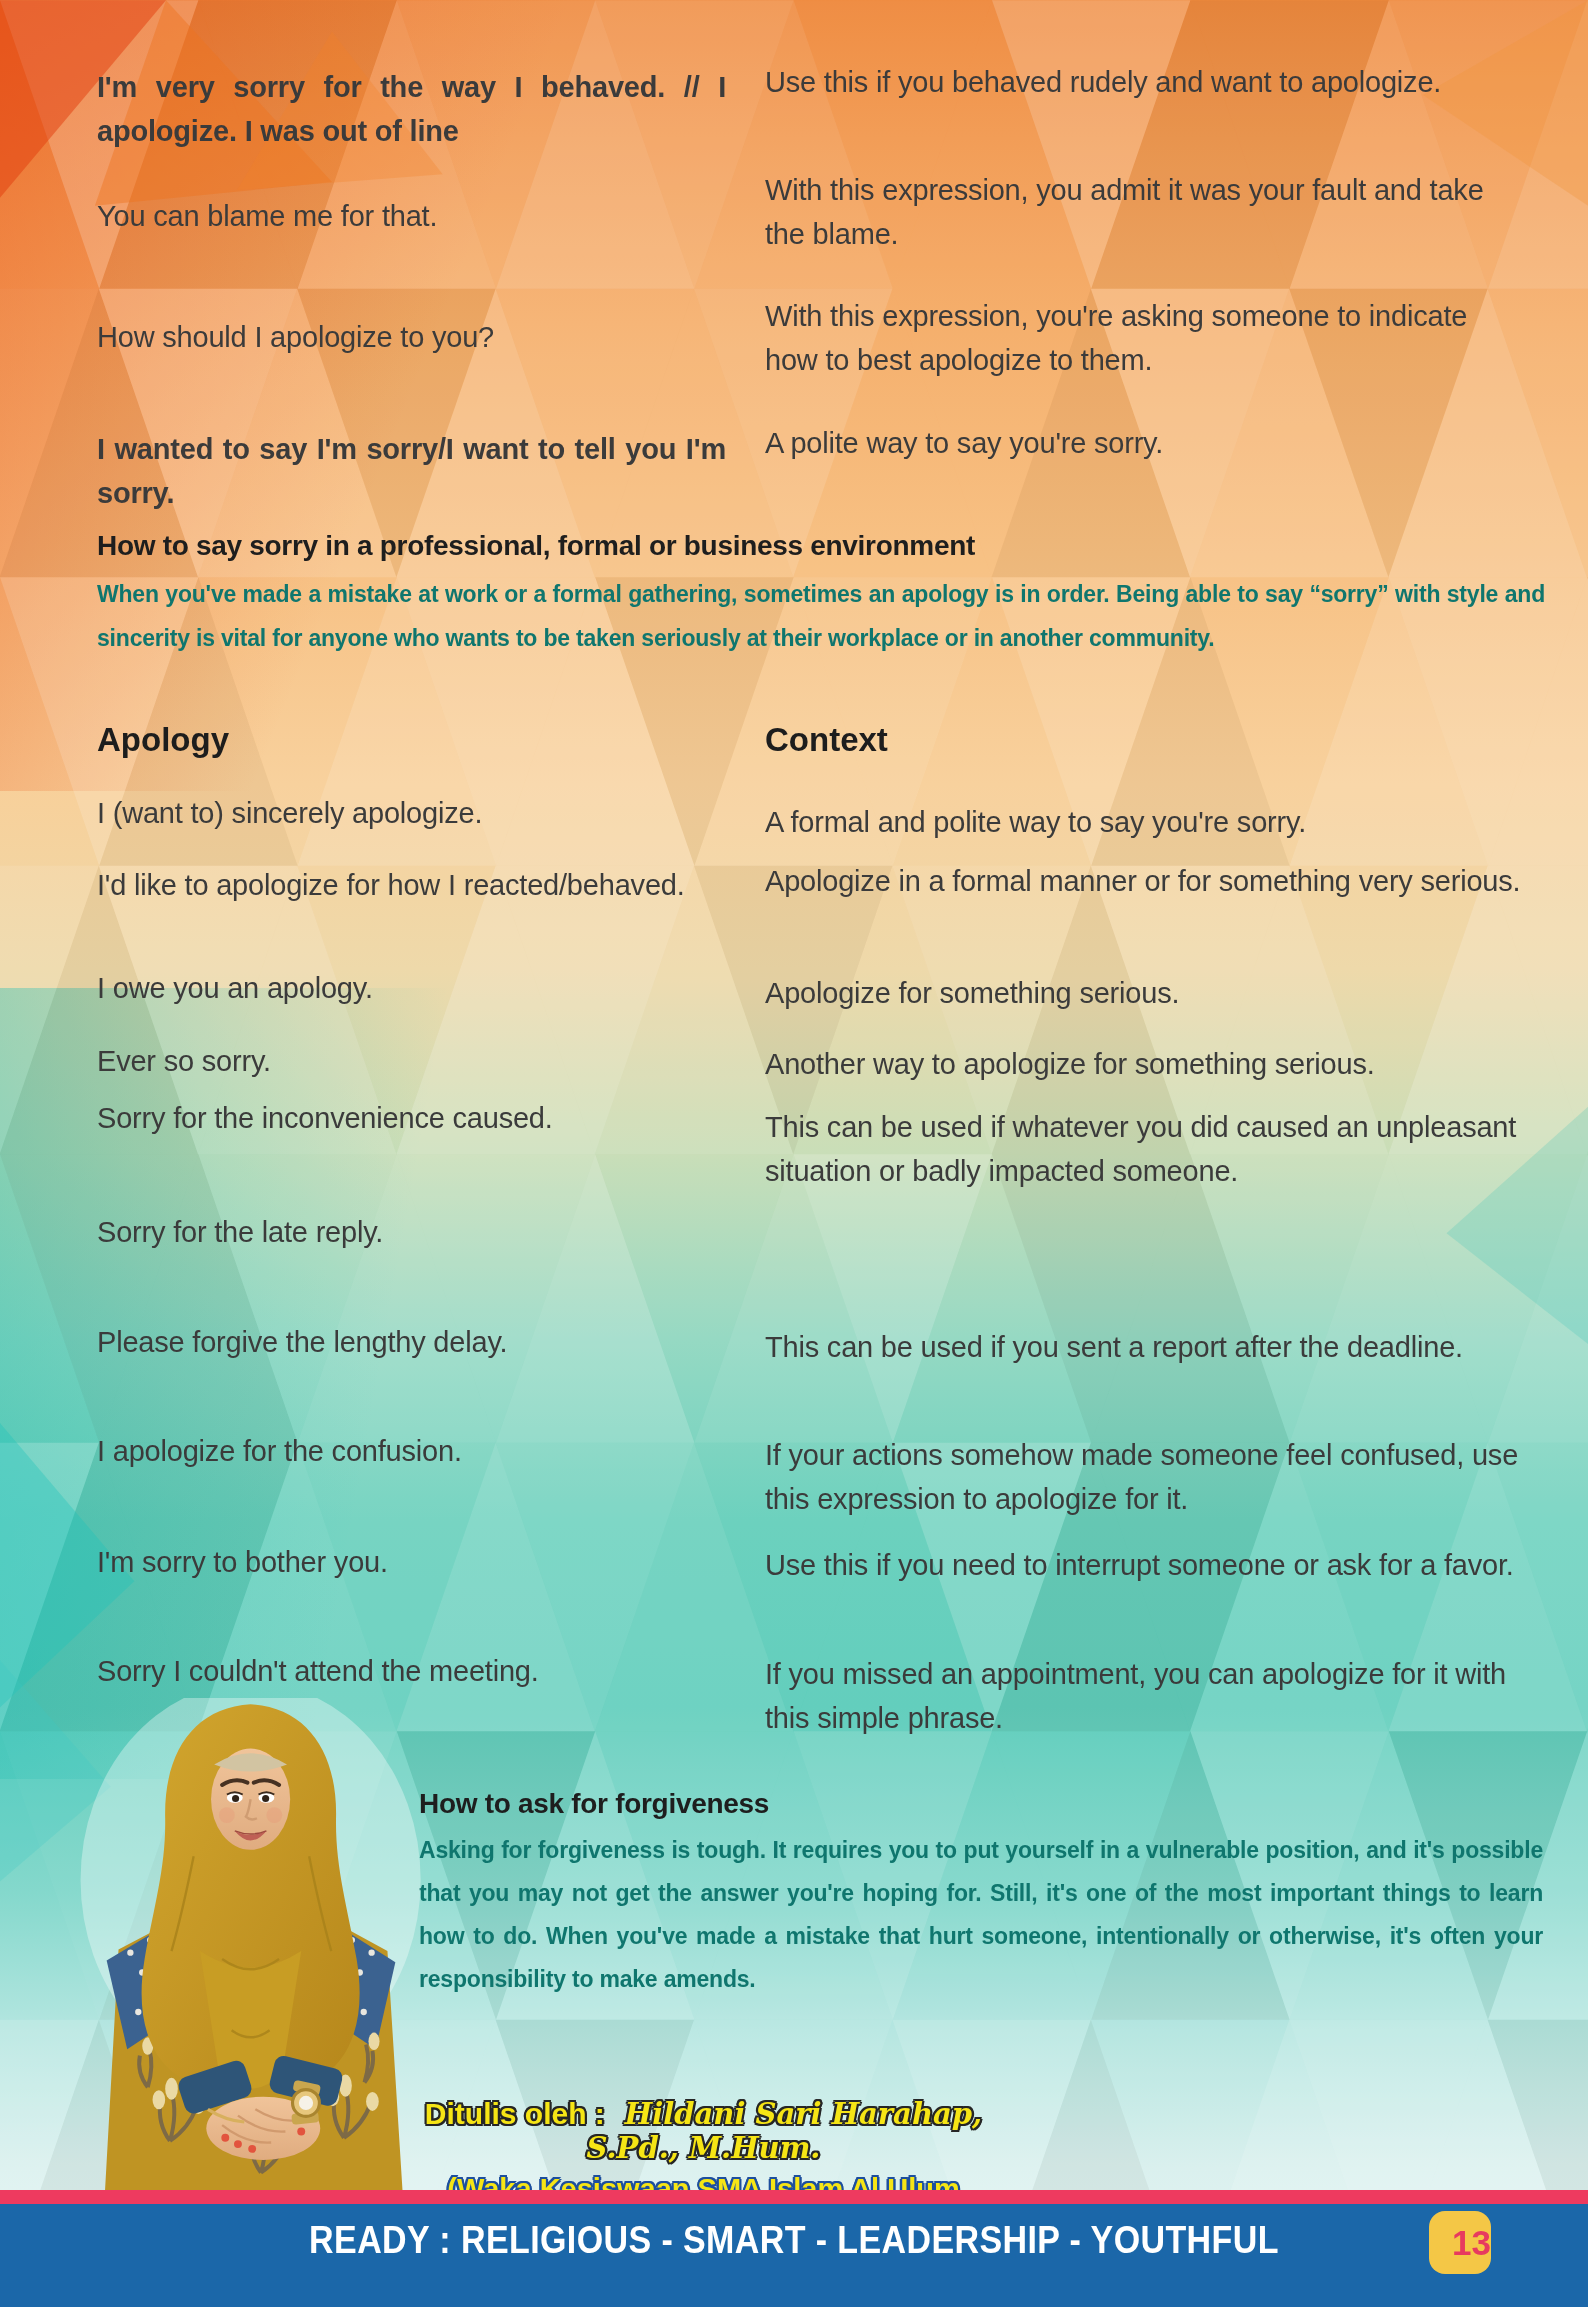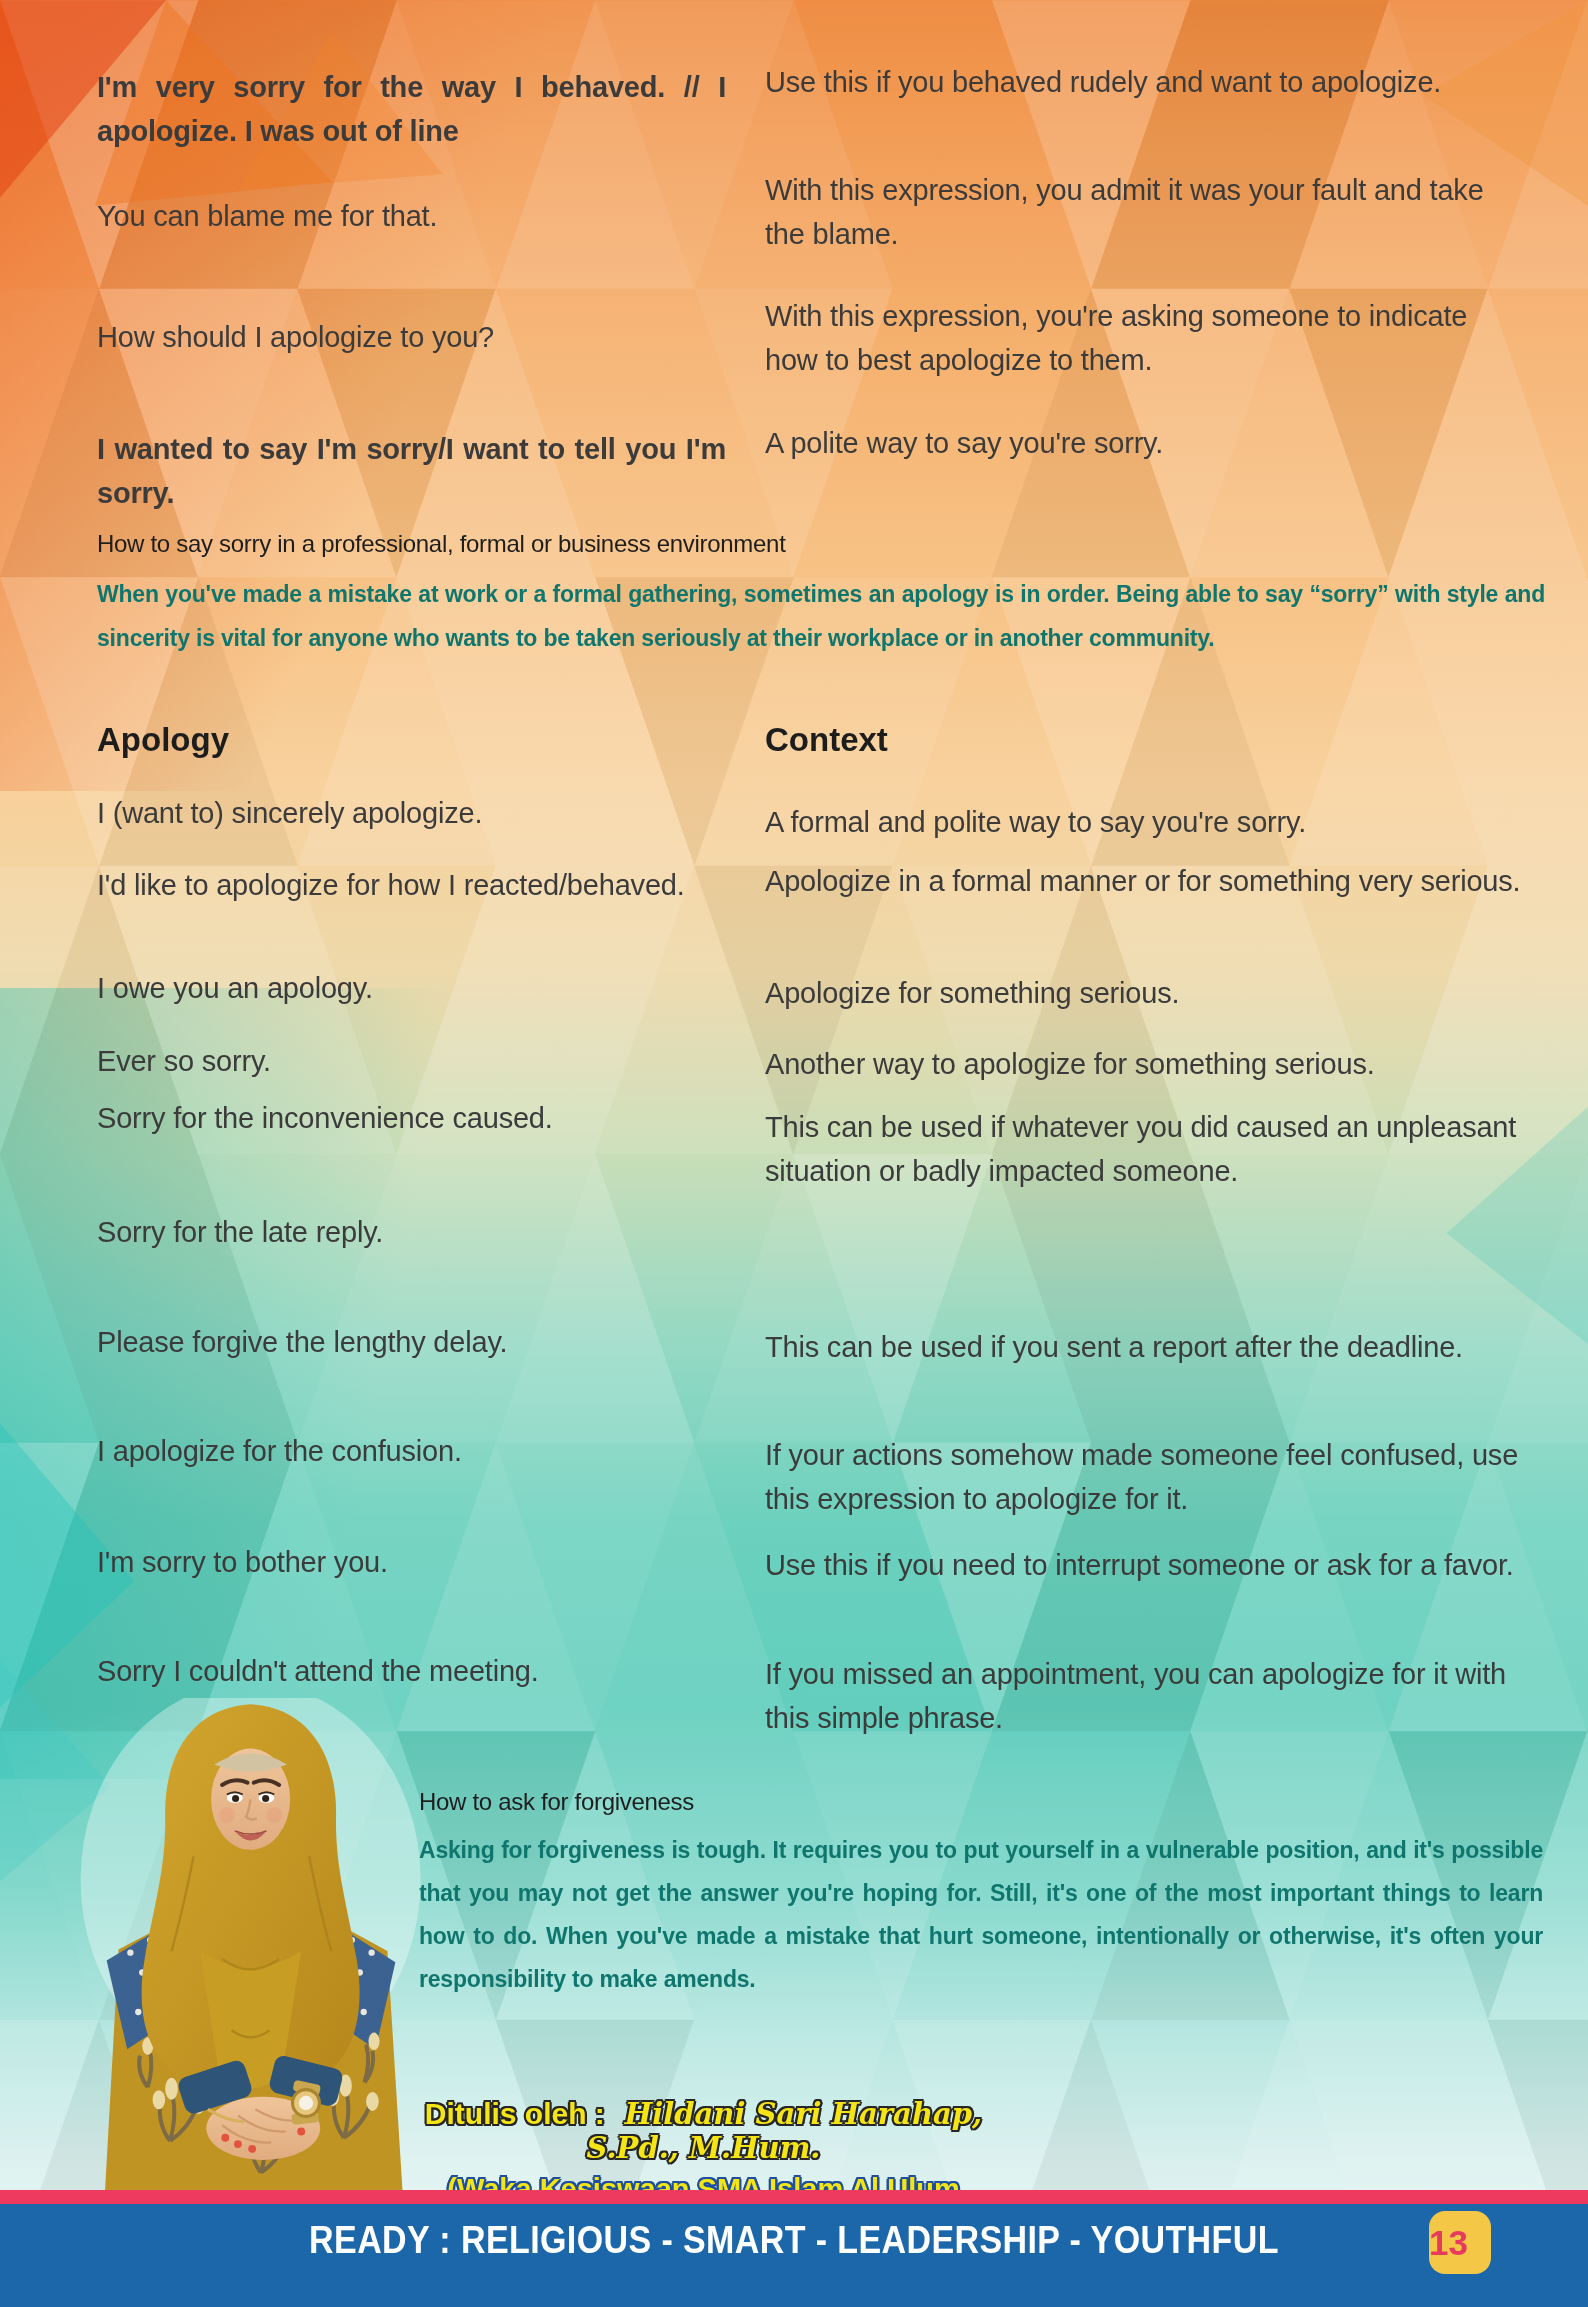--- a/index.html
+++ b/index.html
@@ -18,37 +18,37 @@
   #bg-warm{position:absolute;left:0;top:0;width:100%;height:791px;
     background:linear-gradient(112deg, rgba(233,84,24,0.50) 0%, rgba(233,84,24,0) 30%);}
   #bg-cool{position:absolute;left:0;top:988px;width:100%;height:791px;
     background:linear-gradient(100deg, rgba(22,185,172,0.40) 0%, rgba(22,185,172,0) 26%);}
   #bg-triangles{position:absolute;left:0;top:0;}
   .cell{position:absolute;z-index:5;color:#3b3b3b;font-size:29px;line-height:44px;letter-spacing:-0.2px;}
   .lcol{left:97px;width:629px;}
   .rcol{left:765px;width:759px;}
   .just{text-align:justify;font-weight:bold;}
   .colhead{position:absolute;z-index:5;font-size:33px;font-weight:bold;color:#1d1d1d;}
-  .secthead{position:absolute;z-index:5;font-size:24px;font-weight:normal;color:#1e1e1e;letter-spacing:-0.3px;}
+  .secthead{position:absolute;z-index:5;font-size:28px;font-weight:bold;color:#1e1e1e;letter-spacing:-0.3px;}
   .para{position:absolute;z-index:5;color:#0f766e;font-size:23px;line-height:44px;text-align:justify;letter-spacing:-0.2px;font-weight:bold;}
   #forgive-para{line-height:43px;}
   #author-block{position:absolute;z-index:6;left:395px;top:2097px;width:617px;text-align:center;}
   #author-line1{font-size:30px;font-weight:bold;color:#f6e515;
     text-shadow:-2.4px 0 #262626,2.4px 0 #262626,0 -2.4px #262626,0 2.4px #262626,
       -1.6px -1.6px #262626,1.6px 1.6px #262626,-1.6px 1.6px #262626,1.6px -1.6px #262626;}
   #author-name{font-family:"DejaVu Serif",serif;font-style:italic;font-size:29px;margin-left:20px;}
   #author-line2{margin-top:8px;font-size:29px;font-weight:bold;color:#f6e515;
     text-shadow:-2.4px 0 #1d4f9e,2.4px 0 #1d4f9e,0 -2.4px #1d4f9e,0 2.4px #1d4f9e,
       -1.6px -1.6px #1d4f9e,1.6px 1.6px #1d4f9e,-1.6px 1.6px #1d4f9e,1.6px -1.6px #1d4f9e;}
   #footer-stripe{position:absolute;z-index:6;left:0;top:2190px;width:100%;height:14.2px;background:#ee3a5f;}
   #footer-bar{position:absolute;z-index:6;left:0;top:2204px;width:100%;height:103px;background:#1b67a9;}
   #footer-motto{position:absolute;left:0;top:12.6px;width:100%;text-align:center;color:#ffffff;
     font-size:34px;font-weight:bold;letter-spacing:0.4px;transform:scaleY(1.15);transform-origin:top center;}
   #page-badge{position:absolute;z-index:7;left:1429px;top:2211px;width:62px;height:63px;
-    background:#f4c746;border-radius:16px;text-align:left;}
+    background:#f4c746;border-radius:16px;text-align:right;}
   #page-badge span{display:inline-block;line-height:63px;font-size:35px;font-weight:bold;color:#e73a5f;}
   #author-photo{position:absolute;z-index:5;left:75px;top:1698px;}
 </style>
 </head>
 <body>
 
 <div id="page">
   <div class="layer" id="bg-base"></div>
   <div id="bg-warm"></div>
   <div id="bg-cool"></div>

